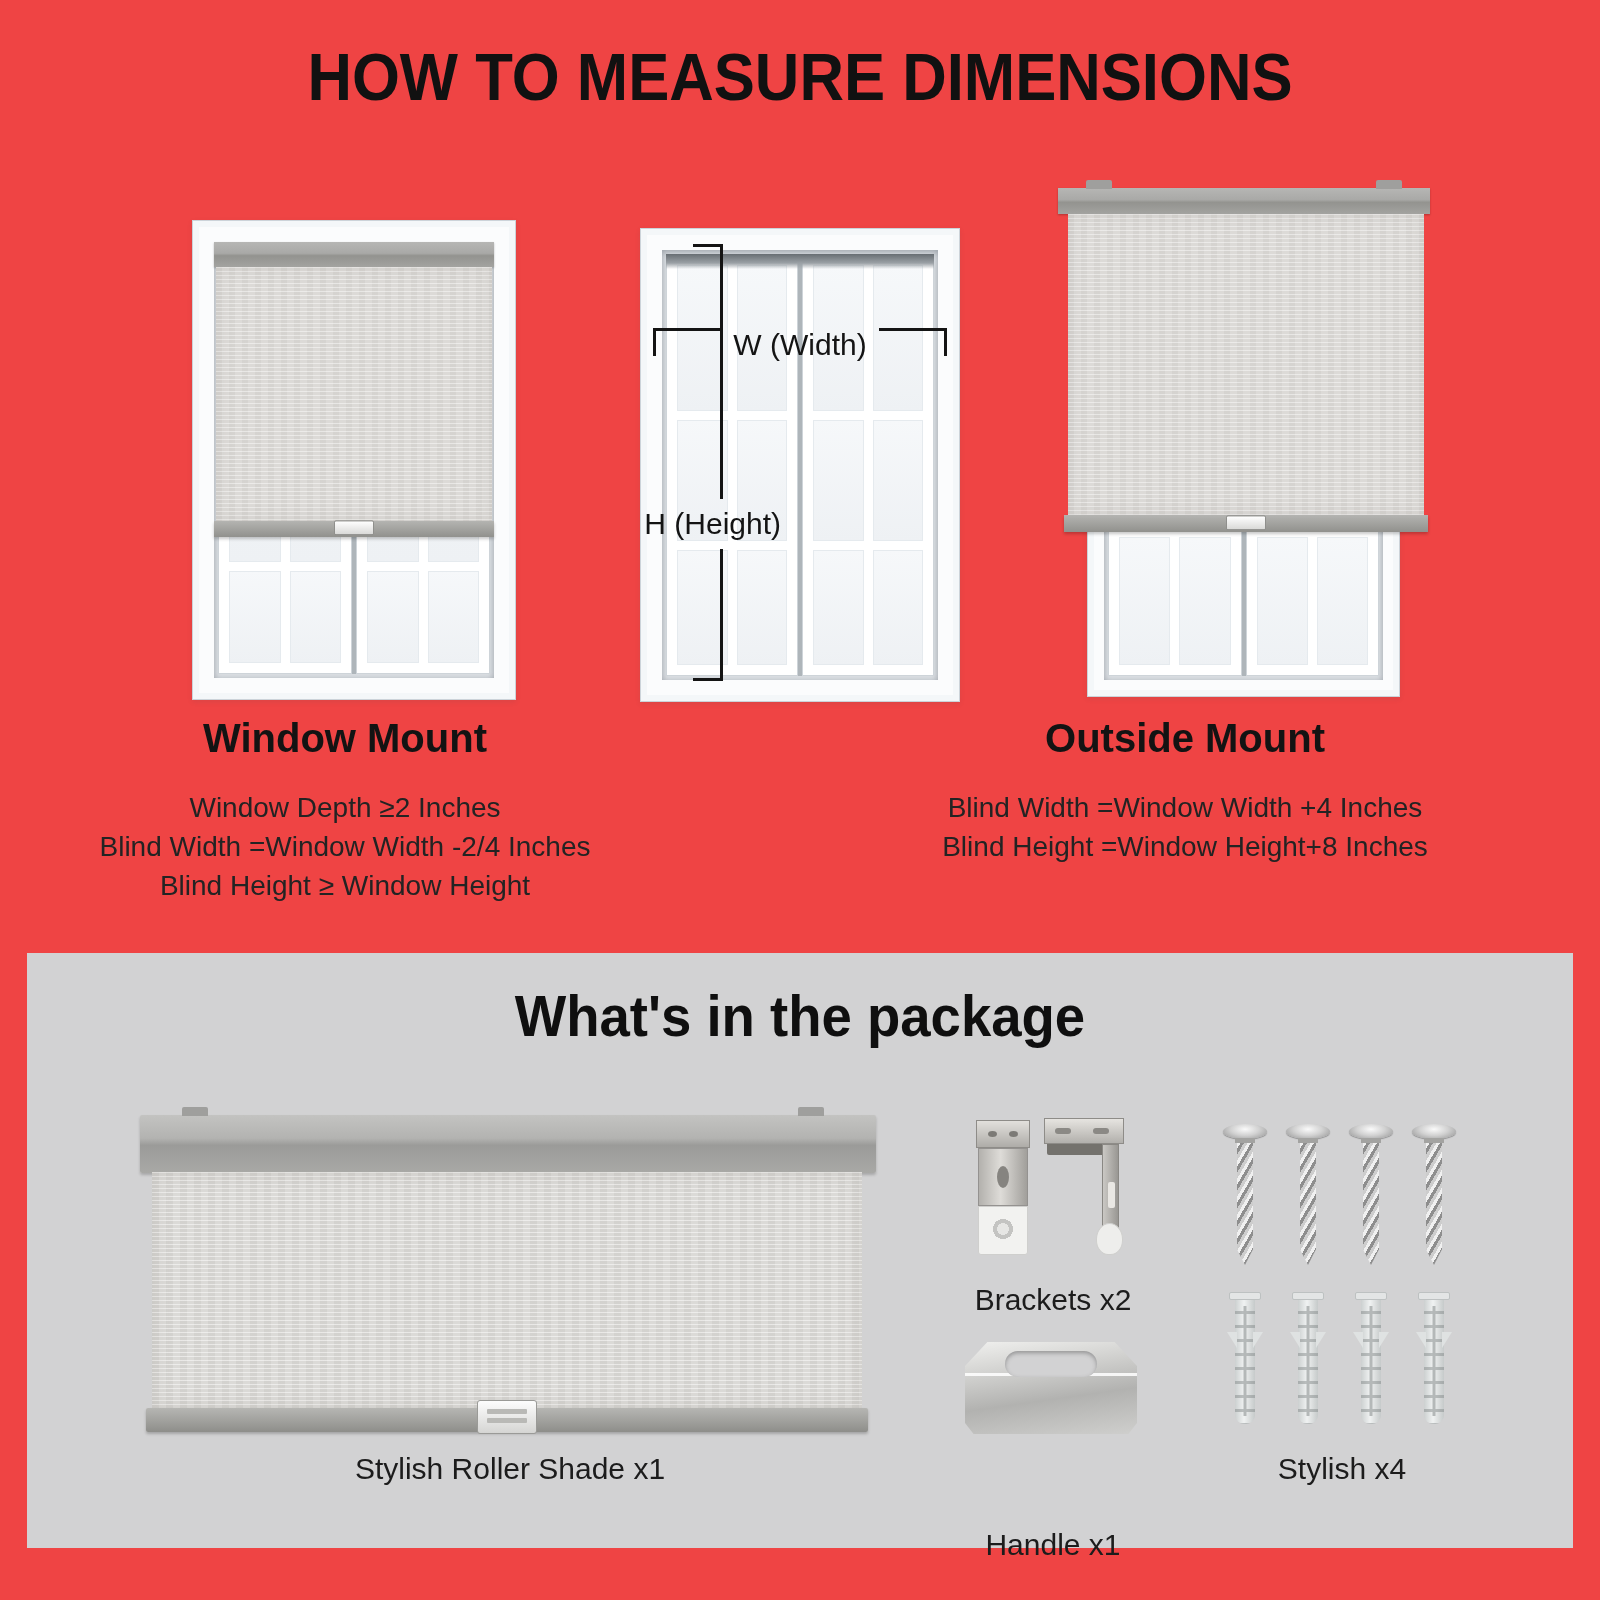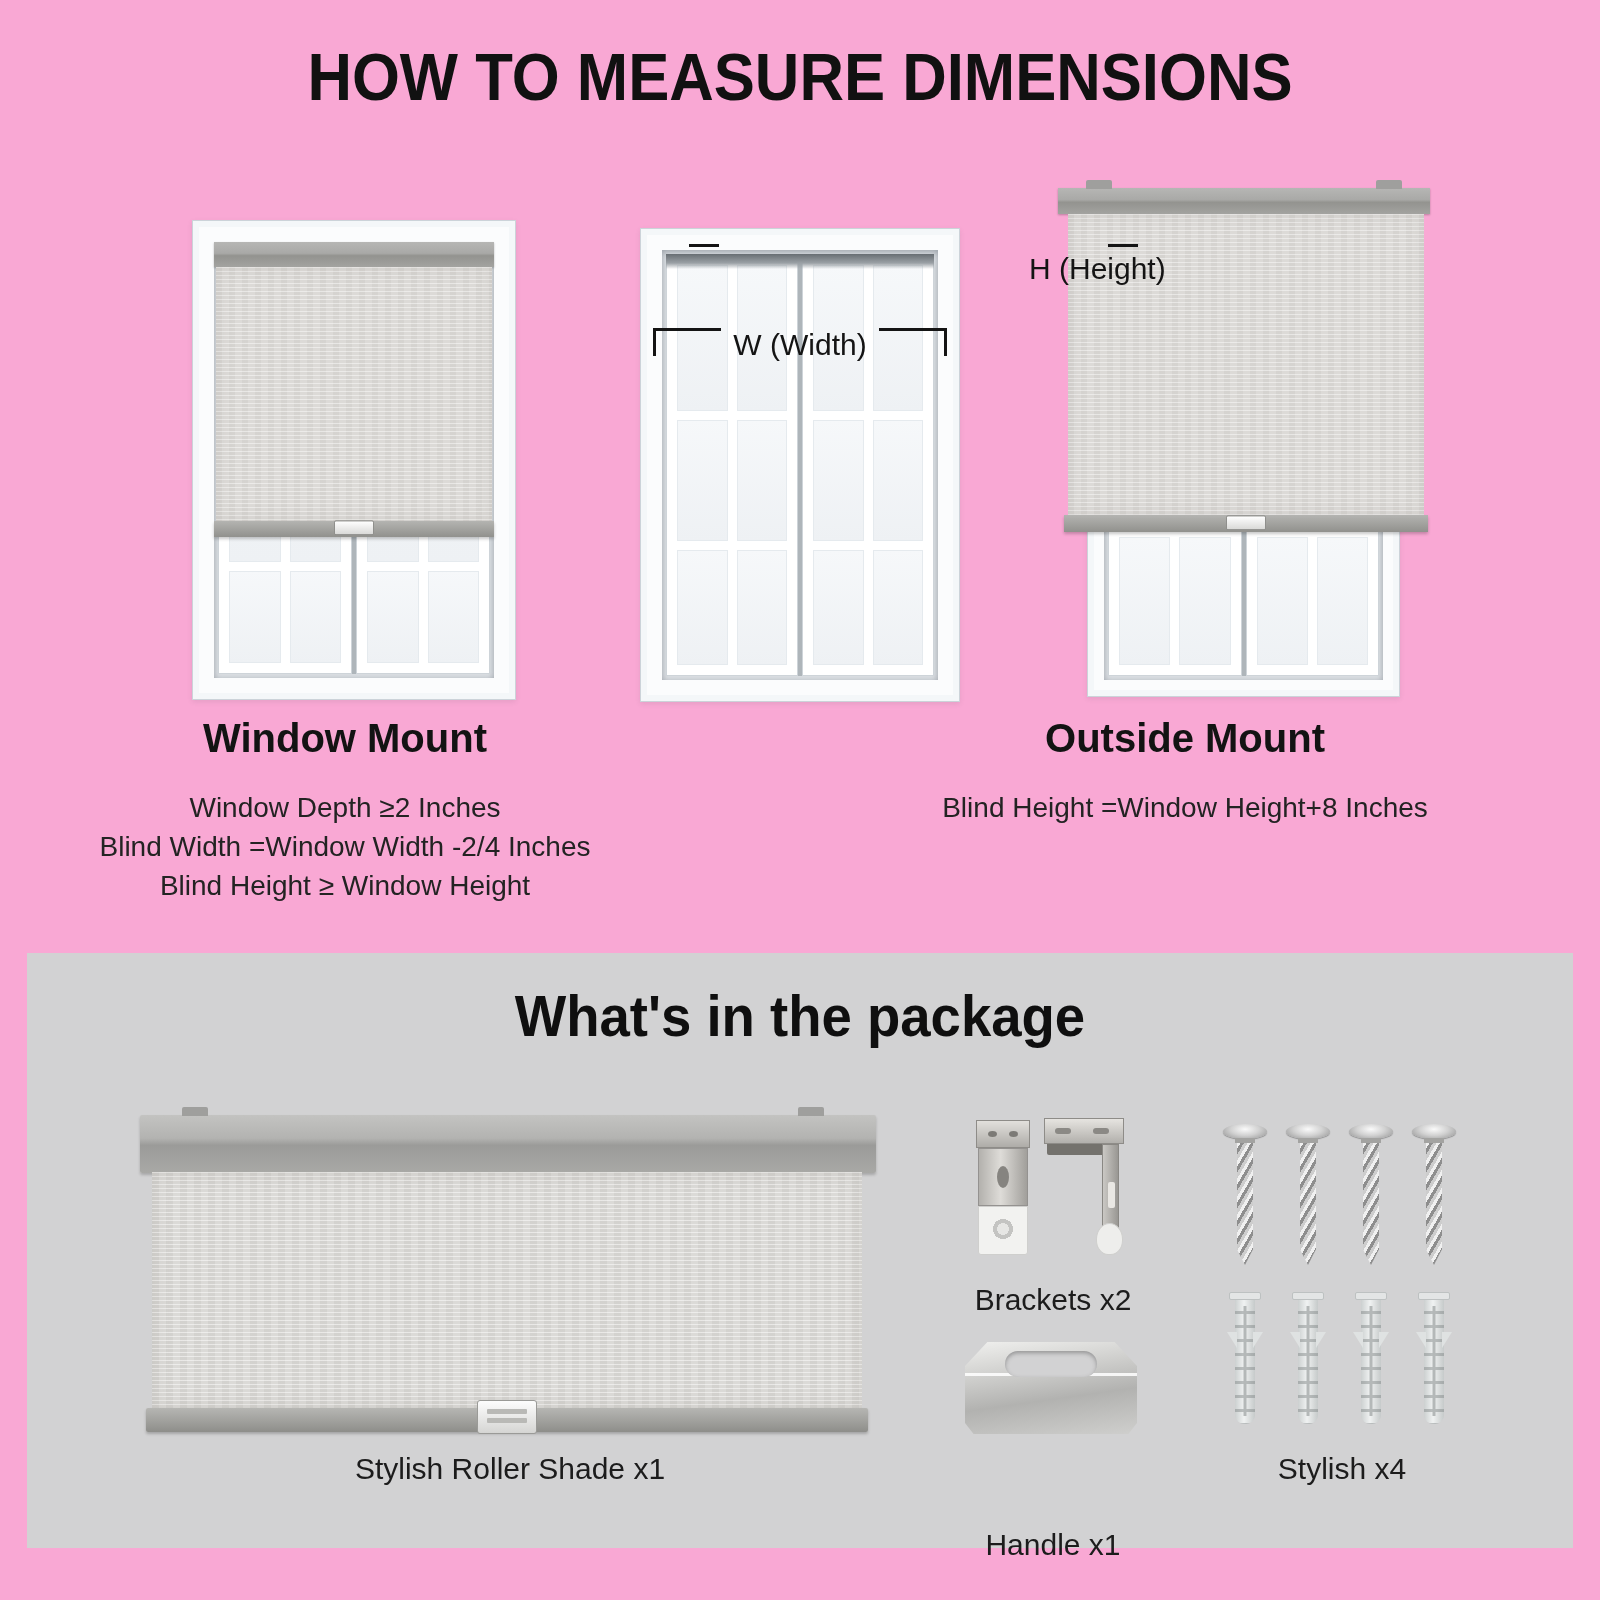--- a/index.html
+++ b/index.html
@@ -1,18 +1,18 @@
 <!DOCTYPE html>
 <html><head>
 <meta charset="utf-8">
 <style>
   html,body{margin:0;padding:0;background:#ebecee;}
   .canvas{
     position:relative;width:1600px;height:1600px;overflow:hidden;
-    background:#f9a8d4;
+    background:#ef4444;
     font-family:"Liberation Sans","DejaVu Sans",sans-serif;
     color:#151515;
   }
 
   
   .h1{
     position:absolute;left:0;top:38px;width:1600px;text-align:center;
     font-size:67px;font-weight:800;letter-spacing:0;
     transform:scaleX(.92);color:#111;white-space:nowrap;
   }
@@ -83,21 +83,21 @@
   }
   .cass-tab{
     position:absolute;width:26px;height:9px;top:-8px;background:#9f9f9d;border-radius:2px 2px 0 0;
   }
 
   
   .m-hline{
     position:absolute;display:flex;align-items:flex-start;height:30px;z-index:6;
   }
   .m-vline{
-    position:absolute;display:flex;align-items:flex-start;width:34px;z-index:6;
+    position:absolute;display:flex;flex-direction:column;align-items:flex-end;width:34px;z-index:6;
   }
   .tick-v{width:3px;height:28px;background:#141414;flex:0 0 auto;}
   .tick-h{width:30px;height:3px;background:#141414;flex:0 0 auto;}
   .seg-h{height:3px;background:#141414;flex:1;}
   .seg-v{width:3px;background:#141414;}
   .m-label{font-size:30px;color:#141414;padding:0 12px;white-space:nowrap;}
   .m-label-v{font-size:30px;color:#141414;padding:8px 0;white-space:nowrap;transform:translateX(58px);}
 
   
   .panel{
@@ -332,20 +332,21 @@
   </div>
 
   <div class="mount-title" style="left:40px;top:716px;width:610px;">Window Mount</div>
   <div class="mount-lines" style="left:20px;top:788px;width:650px;">
     <div>Window Depth ≥2 Inches</div>
     <div>Blind Width =Window Width -2/4 Inches</div>
     <div>Blind Height ≥ Window Height</div>
   </div>
   <div class="mount-title" style="left:880px;top:716px;width:610px;">Outside Mount</div>
   <div class="mount-lines" style="left:860px;top:788px;width:650px;">
+    <div>Blind Width =Window Width +4 Inches</div>
     <div>Blind Height =Window Height+8 Inches</div>
   </div>
 
   <div class="panel"></div>
   <div class="h2">What's in the package</div>
 
   <div class="pkg-cassette">
     <span class="cass-tab" style="left:42px;"></span>
     <span class="cass-tab" style="right:52px;"></span>
   </div>

